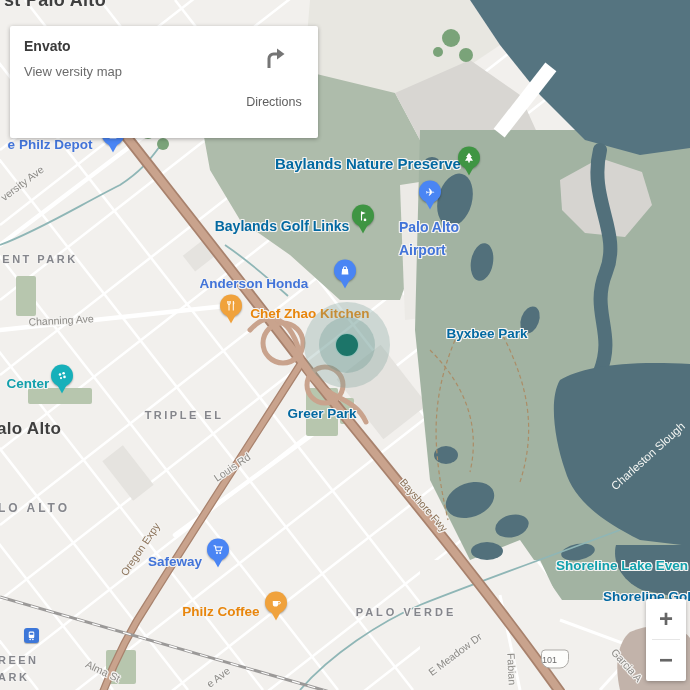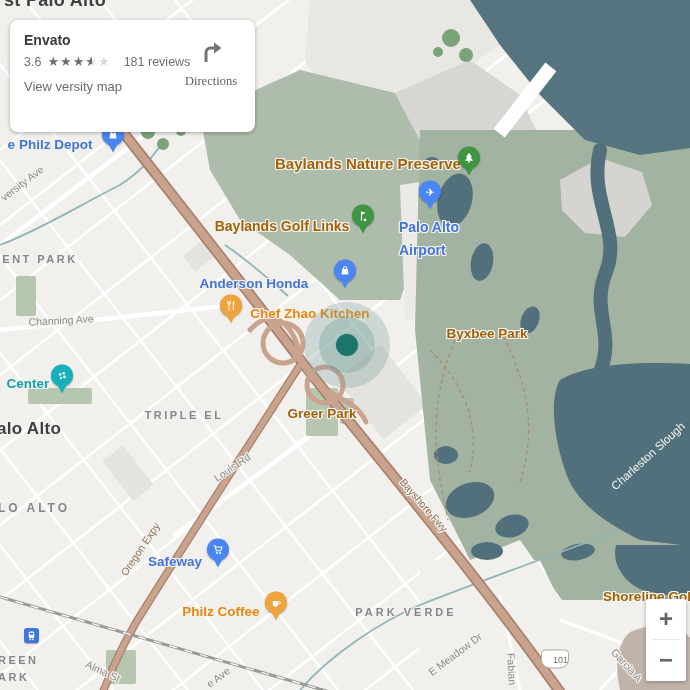--- a/index.html
+++ b/index.html
@@ -7,21 +7,21 @@
          font-family:"Liberation Sans",sans-serif;background:#f2f0ed;}
   #basemap{position:absolute;left:0;top:0;}
 
   
   .lbl{position:absolute;white-space:pre;pointer-events:none;font-weight:bold;
        text-shadow:-1px -1px 0 #f4f3f1,1px -1px 0 #f4f3f1,-1px 1px 0 #f4f3f1,1px 1px 0 #f4f3f1,
                    0 -1px 0 #f4f3f1,0 1px 0 #f4f3f1,-1px 0 0 #f4f3f1,1px 0 0 #f4f3f1;}
   .ctr{transform:translate(-50%,-50%);}
   .blue{color:#4274d9;font-size:13.5px;}
   .orange{color:#e8860d;font-size:13.5px;}
-  .green{color:#a16207;font-size:13.5px;}
+  .green{color:#0369a1;font-size:13.5px;}
   .teal{color:#12a0ac;font-size:13.5px;}
   .area{color:#85868c;font-size:11px;letter-spacing:2.5px;}
   .city{color:#3f3f3f;font-size:18px;font-weight:bold;letter-spacing:.3px;}
   .street{color:#8d8b87;font-size:10.5px;font-weight:normal;}
   .hwy{color:#8a7157;}
   .whitelbl{color:#f4f6f3;font-size:11.5px;font-weight:normal;text-shadow:none;}
   .pre{white-space:pre-line;text-align:left;line-height:23px;}
 
   
   .pin{position:absolute;transform:translate(-50%,-50%);width:22px;z-index:5;}
@@ -35,37 +35,37 @@
 
   
   .acc{position:absolute;border-radius:50%;transform:translate(-50%,-50%);z-index:3;}
   .acc-outer{width:86px;height:86px;background:rgba(120,160,153,.30);}
   .acc-mid{width:56px;height:56px;background:rgba(95,145,138,.30);}
   .acc-dot{width:22px;height:22px;background:#1c7569;border:1.5px solid rgba(255,255,255,.55);}
 
   
   .shield{position:absolute;transform:translate(-50%,-50%);width:26px;height:17px;background:#fdfdfb;
       border:1px solid #adaba7;border-radius:4px 4px 9px 9px;display:flex;align-items:center;
-      justify-content:flex-end;font-size:9px;color:#6e6e6e;z-index:4;}
-
-  
-  .card{position:absolute;left:10px;top:20px;width:245px;height:112px;background:#fff;
-      border-radius:8px;box-shadow:0 1px 4px rgba(0,0,0,.3);z-index:10;box-sizing:border-box;
+      justify-content:flex-start;font-size:9px;color:#6e6e6e;z-index:4;}
+
+  
+  .card{position:absolute;left:10px;top:26px;width:308px;height:112px;background:#fff;
+      border-radius:2px;box-shadow:0 1px 4px rgba(0,0,0,.3);z-index:10;box-sizing:border-box;
       padding:12px 14px;}
   .card-title{font-size:14px;color:#3a3a3a;font-weight:bold;}
   .card-addr{font-size:12px;color:#5f5f5f;line-height:16px;margin-top:5px;width:200px;}
   .card-rating{margin-top:6px;font-size:12.5px;color:#6e6e6e;display:flex;align-items:center;}
   .stars{margin-left:6px;font-size:13px;letter-spacing:1px;color:#d8d8d8;}
   .star-f{color:#6e6e6e;}
   .star-h{position:relative;display:inline-block;color:#d8d8d8;}
   .star-h i{position:absolute;left:0;top:0;width:50%;overflow:hidden;color:#6e6e6e;font-style:normal;}
   .card-reviews{margin-left:13px;}
   .card-link{font-size:13px;color:#6b6b6b;margin-top:10px;cursor:pointer;}
   .dir{position:absolute;right:12px;top:18px;width:64px;text-align:center;cursor:pointer;}
-  .dir-label{font-size:12.5px;color:#5f5f5f;margin-top:4px;font-family:Liberation Serif, serif;}
+  .dir-label{font-size:12.5px;color:#5f5f5f;margin-top:19px;}
 
   
   .zoomctl{position:absolute;left:646px;top:599px;width:40px;height:82px;background:#fff;
       box-shadow:0 1px 4px rgba(0,0,0,.3);border-radius:2px;z-index:10;}
   .zbtn{width:40px;height:40px;display:flex;align-items:center;justify-content:center;
       font-size:24px;color:#666;cursor:pointer;font-weight:bold;}
   .zdiv{height:1px;background:#e6e6e6;margin:0 6px;}
 </style>
 </head>
 <body>
@@ -203,36 +203,37 @@
   <div class="acc acc-outer" style="left:347px;top:345px"></div>
   <div class="acc acc-mid" style="left:347px;top:345px"></div>
   <div class="acc acc-dot" style="left:347px;top:345px"></div>
 
   <div class="lbl city" style="left:4px;top:-10px">st Palo Alto</div>
   <div class="lbl city" style="left:-3px;top:419px;font-size:17px">alo Alto</div>
 
   <div class="lbl area ctr" style="left:40px;top:259px">ENT PARK</div>
   <div class="lbl area ctr" style="left:184px;top:415px">TRIPLE EL</div>
   <div class="lbl area ctr" style="left:34px;top:508px;letter-spacing:3px;font-size:12px">LO ALTO</div>
-  <div class="lbl area ctr" style="left:406px;top:612px;letter-spacing:3px">PARK VERDE</div>
+  <div class="lbl area ctr" style="left:406px;top:612px;letter-spacing:3px">PALO VERDE</div>
   <div class="lbl area pre" style="left:-2px;top:652px;text-align:left;line-height:17px">REEN
 ARK</div>
 
   <div class="lbl blue ctr" style="left:50px;top:144px">e Philz Depot</div>
   <div class="lbl green ctr" style="left:368px;top:163px;font-size:15px">Baylands Nature Preserve</div>
   <div class="lbl green ctr" style="left:282px;top:226px;font-size:14px">Baylands Golf Links</div>
   <div class="lbl blue ctr pre" style="left:429px;top:239px;font-size:14px">Palo Alto
 Airport</div>
   <div class="lbl blue ctr" style="left:254px;top:283px">Anderson Honda</div>
   <div class="lbl orange ctr" style="left:310px;top:313px">Chef Zhao Kitchen</div>
   <div class="lbl green ctr" style="left:487px;top:333px">Byxbee Park</div>
   <div class="lbl green ctr" style="left:322px;top:413px">Greer Park</div>
   <div class="lbl teal ctr" style="left:28px;top:383px">Center</div>
   <div class="lbl blue ctr" style="left:175px;top:561px">Safeway</div>
   <div class="lbl orange ctr" style="left:221px;top:611px">Philz Coffee</div>
+  <div class="lbl teal ctr" style="left:622px;top:565px">Shoreline Lake Even</div>
   <div class="lbl green ctr" style="left:647px;top:596px">Shoreline Gol</div>
   <div class="lbl whitelbl" style="left:648px;top:456px;transform:translate(-50%,-50%) rotate(-42deg)">Charleston Slough</div>
 
   <div class="lbl street" style="left:22px;top:183px;transform:translate(-50%,-50%) rotate(-37deg)">versity Ave</div>
   <div class="lbl street" style="left:61px;top:320px;transform:translate(-50%,-50%) rotate(-3deg)">Channing Ave</div>
   <div class="lbl street" style="left:232px;top:467px;transform:translate(-50%,-50%) rotate(-34deg)">Louis Rd</div>
   <div class="lbl street hwy" style="left:140px;top:549px;transform:translate(-50%,-50%) rotate(-56deg)">Oregon Expy</div>
   <div class="lbl street hwy" style="left:424px;top:505px;transform:translate(-50%,-50%) rotate(49deg)">Bayshore Fwy</div>
   <div class="lbl street" style="left:103px;top:671px;transform:translate(-50%,-50%) rotate(25deg)">Alma St</div>
   <div class="lbl street" style="left:455px;top:654px;transform:translate(-50%,-50%) rotate(-37deg)">E Meadow Dr</div>
@@ -330,25 +331,20 @@
     <svg width="11" height="11" viewBox="0 0 12 12">
         <rect x="3" y="1.5" width="6" height="7.5" rx="1.5" fill="#fff"></rect>
         <rect x="4" y="3" width="4" height="2.2" fill="#3d77d9"></rect>
         <circle cx="4.5" cy="10.4" r=".9" fill="#fff"></circle>
         <circle cx="7.5" cy="10.4" r=".9" fill="#fff"></circle>
       </svg>
   </div>
 
   <div class="card">
     <div class="card-title">Envato</div>
-    <div class="card-rating">
-      <span>3.6</span>
-      <span class="stars"><span class="star-f">★</span><span class="star-f">★</span><span class="star-f">★</span><span class="star-h"><span>★</span><i>★</i></span><span>★</span></span>
-      <span class="card-reviews">181 reviews</span>
-    </div>
     <div class="card-link">View versity map</div>
     <div class="dir">
       <svg width="28" height="28" viewBox="0 0 28 28">
         <path d="M9 24V14.5A4.5 4.5 0 0 1 13.5 10H18" fill="none" stroke="#757575" stroke-width="3"></path>
         <path d="M17 4.5l7.5 5.5-7.5 5.5z" fill="#757575"></path>
       </svg>
       <div class="dir-label">Directions</div>
     </div>
   </div>
 

